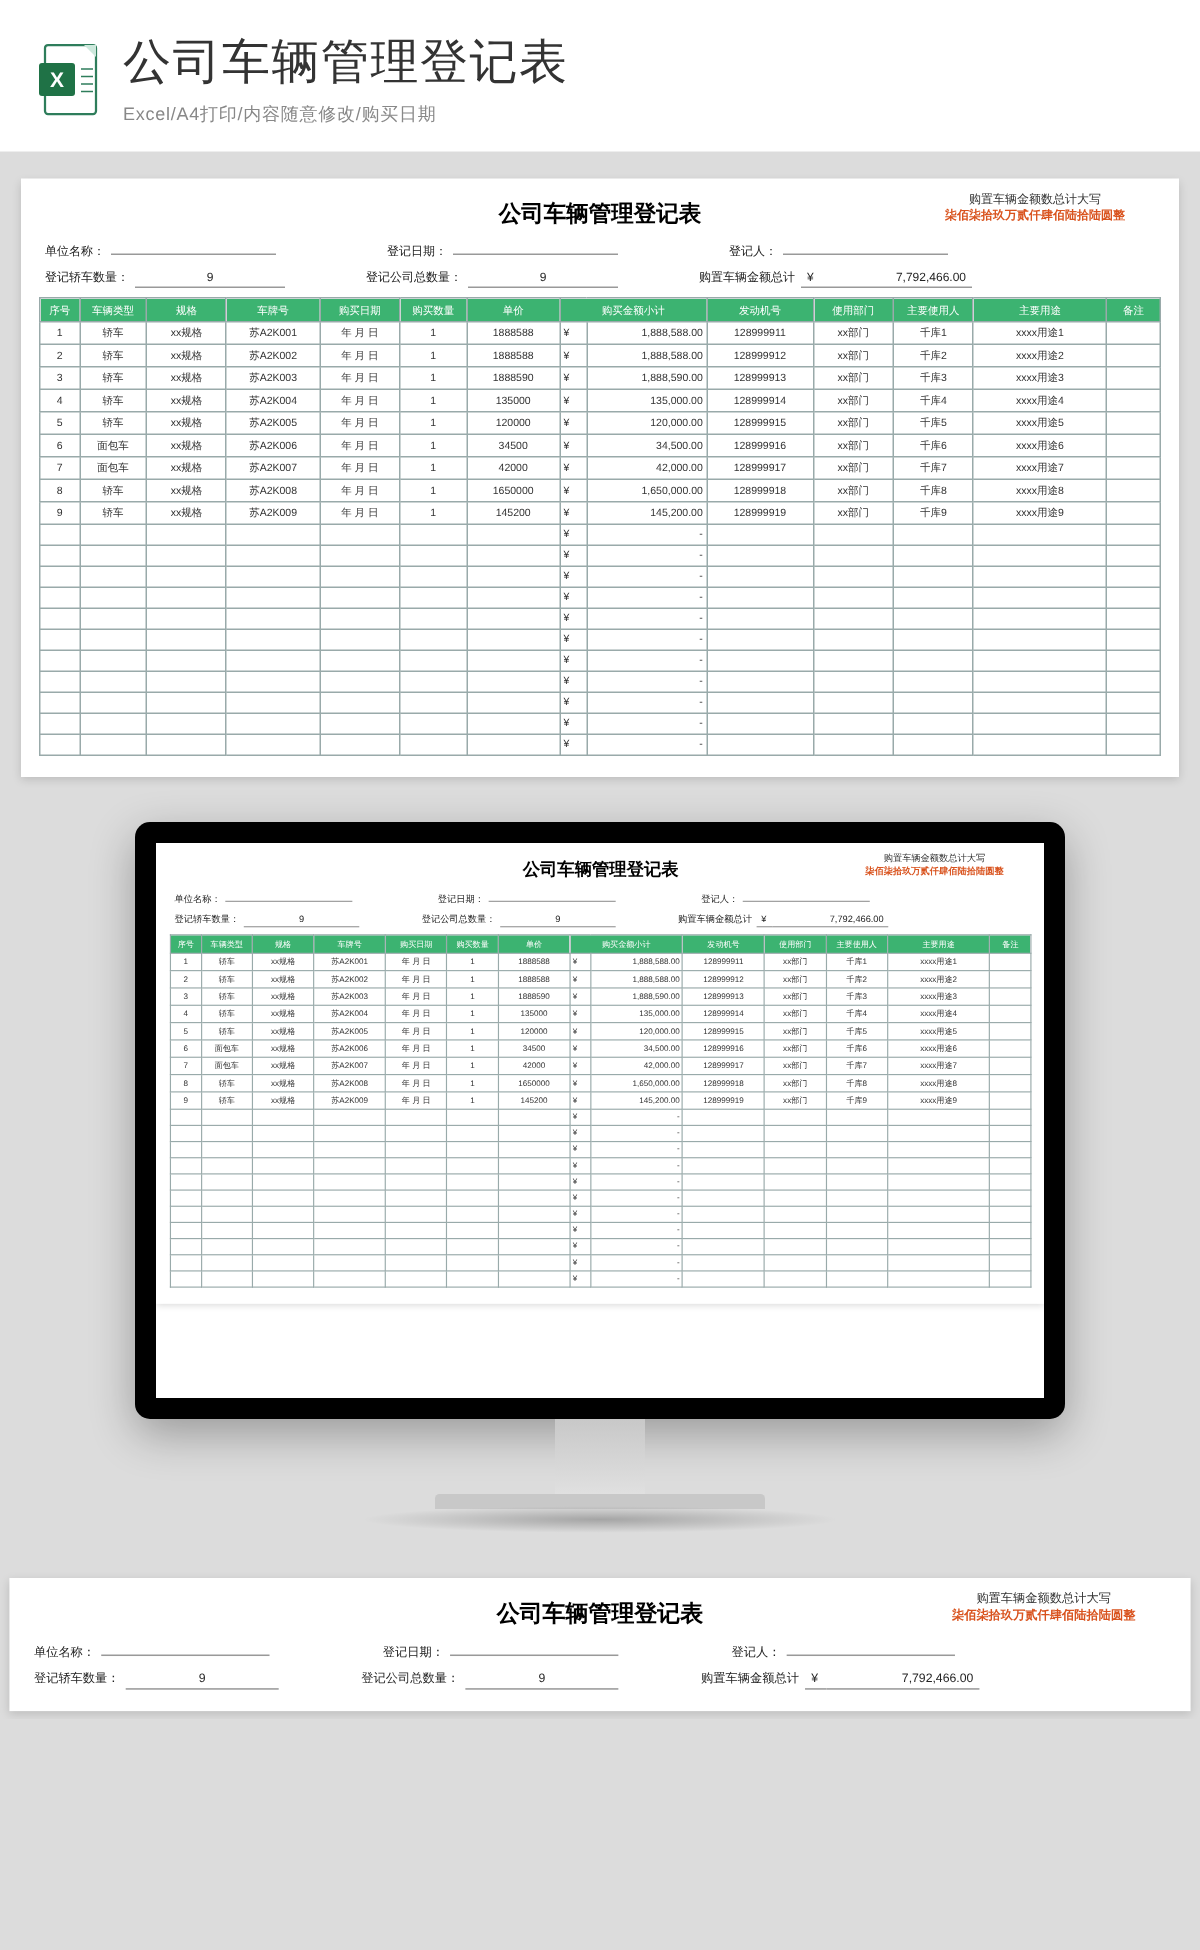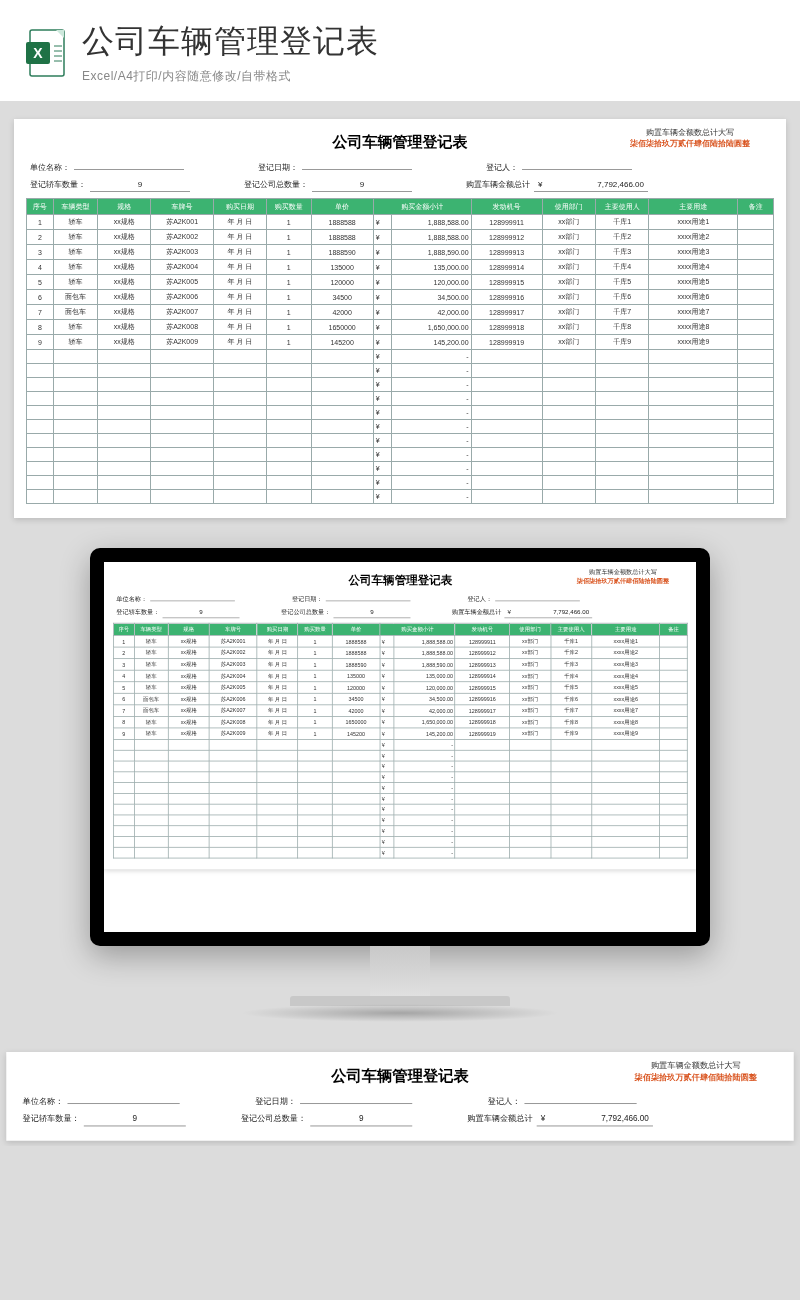--- a/index.html
+++ b/index.html
@@ -63,21 +63,21 @@
     <polygon points="32,2 40,2 40,10" fill="#cde8dc"></polygon>
     <rect x="2" y="14" width="24" height="22" rx="2" fill="#1f7246"></rect>
     <text x="14" y="30" text-anchor="middle" fill="#fff" font-size="14" font-family="Arial" font-weight="bold">X</text>
     <line x1="30" y1="18" x2="38" y2="18" stroke="#2e7d5b"></line>
       <line x1="30" y1="23" x2="38" y2="23" stroke="#2e7d5b"></line>
     <line x1="30" y1="28" x2="38" y2="28" stroke="#2e7d5b"></line>
       <line x1="30" y1="33" x2="38" y2="33" stroke="#2e7d5b"></line>
   </svg>
   <div class="banner-text">
     <div class="banner-title">公司车辆管理登记表</div>
-    <div class="banner-sub">Excel/A4打印/内容随意修改/自带格式</div>
+    <div class="banner-sub">Excel/A4打印/内容随意修改/购买日期</div>
   </div>
 </div>
 
 <div id="sheet1">
 <div class="sheet">
   <div class="upper-box">
     <div class="sheet-upper-label">购置车辆金额数总计大写</div>
     <div class="sheet-upper-val">柒佰柒拾玖万贰仟肆佰陆拾陆圆整</div>
   </div>
   <div class="sheet-title">公司车辆管理登记表</div>

